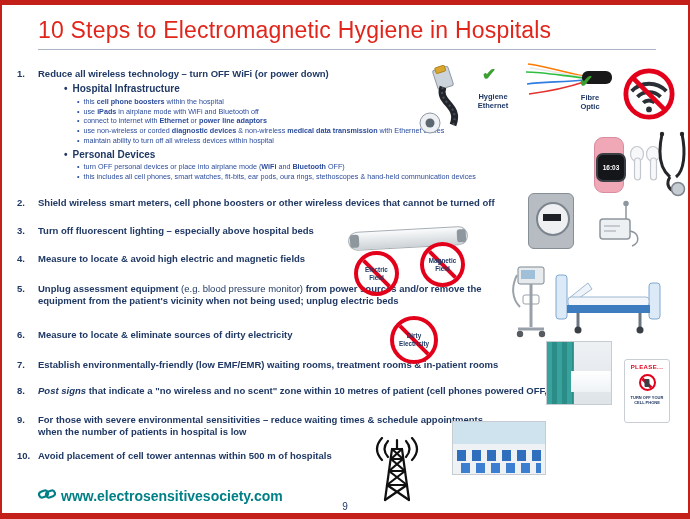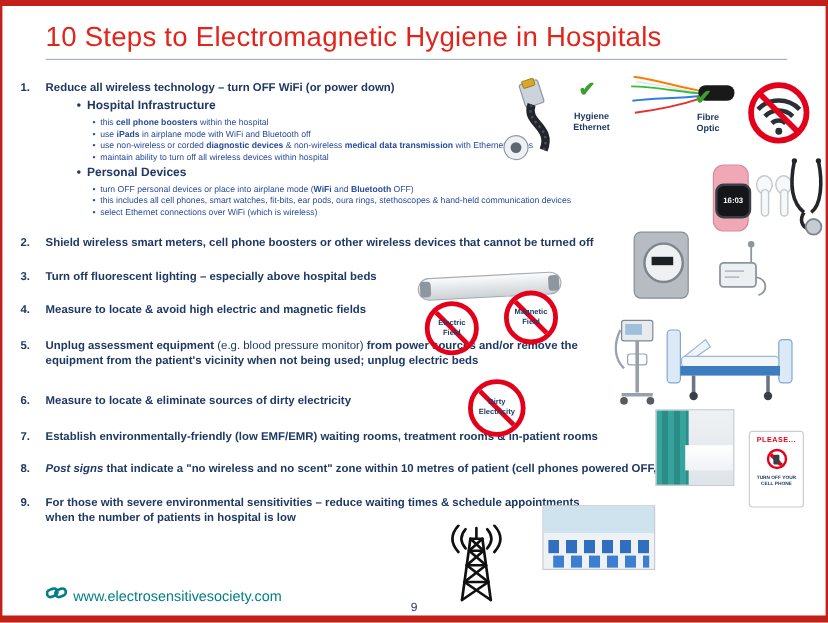--- a/index.html
+++ b/index.html
@@ -57,21 +57,21 @@
   
   .sign{width:46px;height:64px;background:#fff;border:1.5px solid #c9ced4;border-radius:3px;box-sizing:border-box;
     display:flex;flex-direction:column;align-items:center;padding-top:4px;}
   .sign-t{color:#e3001b;font-size:6px;font-weight:700;letter-spacing:.4px;}
   .sign-circle{position:relative;width:17px;height:17px;border:2.5px solid #e3001b;border-radius:50%;margin:4px 0;overflow:hidden;box-sizing:border-box;}
   .sign-circle::before{content:"";position:absolute;left:50%;top:50%;width:150%;height:2.5px;background:#e3001b;transform:translate(-50%,-50%) rotate(45deg);}
   .sign-circle::after{content:"";position:absolute;left:50%;top:50%;width:5px;height:8px;background:#3a3f45;transform:translate(-50%,-50%);border-radius:1px;}
   .sign-b{color:var(--navy,#1f3864);font-size:4px;font-weight:700;text-align:center;line-height:1.3;padding:0 3px;}
   
   .footer-link{position:absolute;left:36px;top:482px;display:flex;align-items:center;gap:5px;cursor:pointer;}
-  .footer-link .url{color:var(--teal,#007f86);font-size:12px;font-weight:400;}
+  .footer-link .url{color:var(--teal,#007f86);font-size:14px;font-weight:700;}
   .pagenum{position:absolute;left:0;right:0;top:496px;text-align:center;font-size:10px;color:var(--navy,#1f3864);}
 </style>
 </head>
 <body>
 
 <div class="page">
 
   <div class="title">10 Steps to Electromagnetic Hygiene in Hospitals</div>
   <div class="rule"></div>
 
@@ -79,30 +79,30 @@
 
     <div class="step" style="margin-bottom:13px;">
       <span class="num">1.</span>
       <div class="stepbody">
         <div class="txt"><span>Reduce all wireless technology – turn OFF WiFi (or power down)</span></div>
         <div class="group">
           <div class="glabel">Hospital Infrastructure</div>
           <ul class="subs">
             <li><span>this </span><span class="b">cell phone boosters</span><span> within the hospital</span></li>
             <li><span>use </span><span class="b">iPads</span><span> in airplane mode with WiFi and Bluetooth off</span></li>
+            <li><span>connect to internet with </span><span class="b">Ethernet</span><span> or </span><span class="b">power line adaptors</span></li>
             <li><span>use non-wireless or corded </span><span class="b">diagnostic devices</span><span> &amp; non-wireless </span><span class="b">medical data transmission</span><span> with Ethernet cables</span></li>
             <li><span>maintain ability to turn off all wireless devices within hospital</span></li>
           </ul>
         </div>
         <div class="group">
           <div class="glabel">Personal Devices</div>
           <ul class="subs">
             <li><span>turn OFF personal devices or place into airplane mode (</span><span class="b">WiFi</span><span> and </span><span class="b">Bluetooth</span><span> OFF)</span></li>
             <li><span>this includes all cell phones, smart watches, fit-bits, ear pods, oura rings, stethoscopes &amp; hand-held communication devices</span></li>
-            <li><span>select Ethernet connections over WiFi (which is wireless)</span></li>
           </ul>
         </div>
       </div>
     </div>
 
     <div class="step">
       <span class="num">2.</span>
       <div class="stepbody">
           <div class="txt" style="max-width:505px"><span>Shield wireless smart meters, cell phone boosters or other wireless devices that cannot be turned off</span></div>
         </div>
@@ -150,20 +150,26 @@
         </div>
     </div>
 
     <div class="step" style="margin-bottom:12px;">
       <span class="num">9.</span>
       <div class="stepbody">
           <div class="txt" style="max-width:448px"><span>For those with severe environmental sensitivities – reduce waiting times &amp; schedule appointments when the number of patients in hospital is low</span></div>
         </div>
     </div>
 
+    <div class="step">
+      <span class="num">10.</span>
+      <div class="stepbody">
+          <div class="txt" style="max-width:345px"><span>Avoid placement of cell tower antennas within 500 m of hospitals</span></div>
+        </div>
+    </div>
 
   </div>
 
   <div class="art" style="left:415px;top:60px;width:55px;height:72px;">
     <svg viewBox="0 0 55 72" width="55" height="72">
       <rect x="18" y="3" width="16" height="20" rx="2" fill="#cdd3da" stroke="#8e98a3" transform="rotate(-18 26 13)"></rect>
       <rect x="21" y="1" width="10" height="6" rx="1" fill="#d9a62e" stroke="#a87b14" stroke-width="0.8" transform="rotate(-18 26 13)"></rect>
       <path d="M26 22 C20 38 44 40 36 60" stroke="#22262c" stroke-width="7" fill="none"></path>
       <path d="M26 22 C20 38 44 40 36 60" stroke="#4a5058" stroke-width="2" fill="none" stroke-dasharray="2 3"></path>
       <circle cx="13" cy="58" r="10" fill="#eef0f3" stroke="#8e98a3"></circle>

